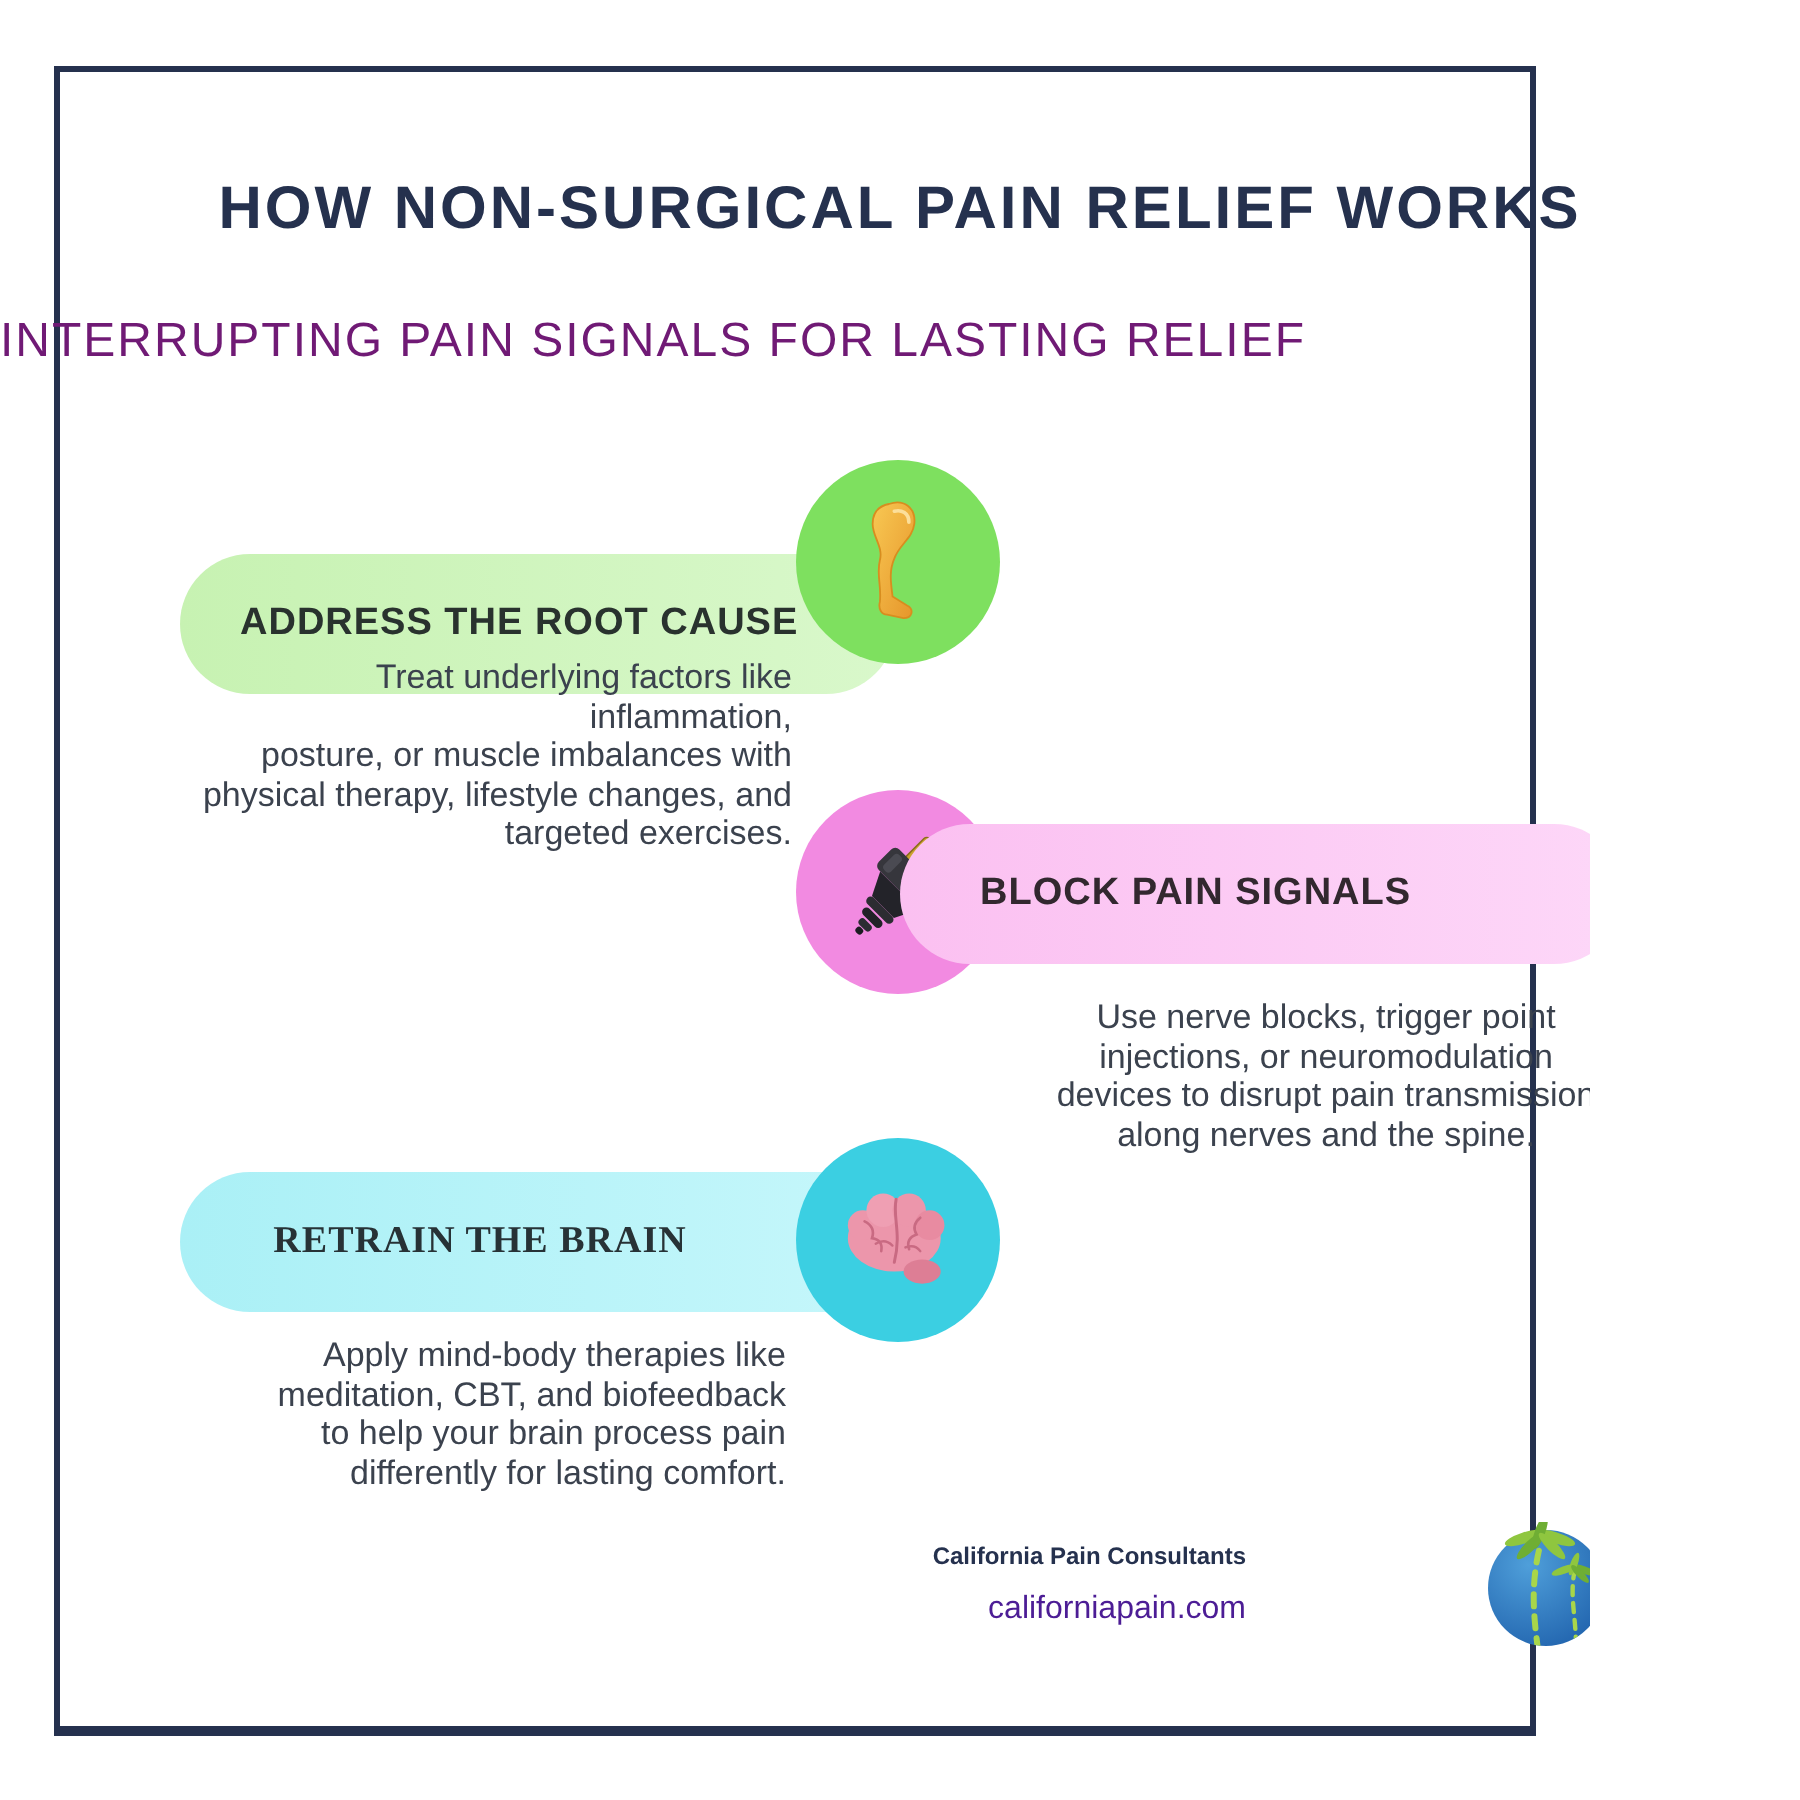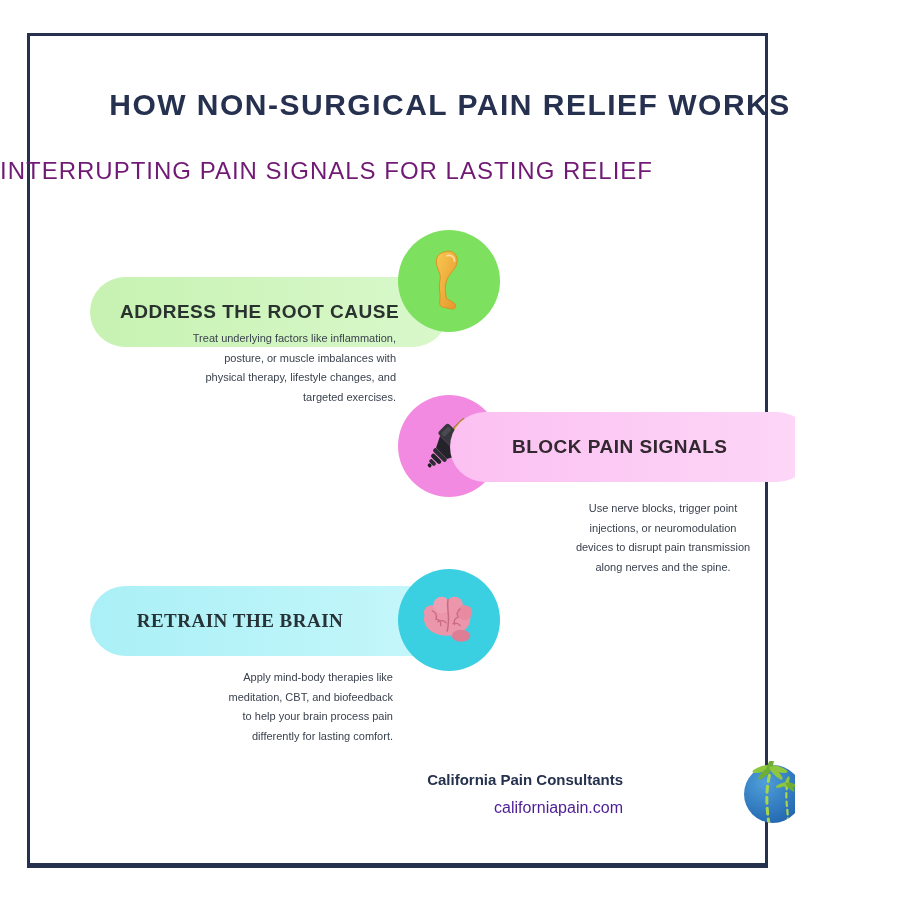--- a/index.html
+++ b/index.html
@@ -26,40 +26,40 @@
     display:flex; align-items:center;
   }
   .pill-label {
     font-size:19px; font-weight:700; letter-spacing:0.5px; color:#29322e;
   }
   .pill1 { left:90px; top:246px; width:358px;
     background:linear-gradient(90deg,#c7f2b2 0%,#d9f8cb 100%);margin-top:31px; }
   .pill1 .pill-label { padding-left:30px; }
   .pill2 { left:450px; top:412px; width:362px;
     background:linear-gradient(90deg,#fbc0f1 0%,#fdd7f8 100%); }
-  .pill2 .pill-label { padding-left:62px; color:#32282f; }
+  .pill2 .pill-label { padding-left:40px; color:#32282f; }
   .pill3 { left:90px; top:586px; width:358px; justify-content:center;
     background:linear-gradient(90deg,#aaf0f6 0%,#c6f7fb 100%);font-family:Liberation Serif, serif; }
   .pill3 .pill-label { padding-right:58px; color:#273236; }
   .circle {
     position:absolute; width:102px; height:102px; border-radius:50%;
     display:flex; align-items:center; justify-content:center;
   }
   .c1 { left:398px; top:230px; background:#7ee05f; }
   .c2 { left:398px; top:395px; background:#f28ae1; }
   .c3 { left:398px; top:569px; background:#3bcfe2; }
   .desc {
-    position:absolute; font-size:11px; line-height:19.5px; color:#3b424e;
+    position:absolute; font-size:17px; line-height:19.5px; color:#3b424e;
     white-space:pre-line;
   }
   .desc1 { left:100px; top:329px; width:296px; text-align:right; }
   .desc2 { left:512px; top:499px; width:302px; text-align:center; }
   .desc3 { left:97px;  top:668px; width:296px; text-align:right; }
   .footer-text { position:absolute; right:172px; top:771px; text-align:right; }
-  .brand   { font-size:15px; font-weight:700; color:#25314e; }
+  .brand   { font-size:12px; font-weight:700; color:#25314e; }
   .website { font-size:16px; font-weight:400; color:#4c1d95; margin-top:11px; }
   .logo { position:absolute; left:741px; top:761px; width:64px; height:64px; }
 </style>
 </head>
 <body>
 
 <div id="canvas">
   <div class="frame"></div>
 
   <h1 class="title">HOW NON-SURGICAL PAIN RELIEF WORKS</h1>

